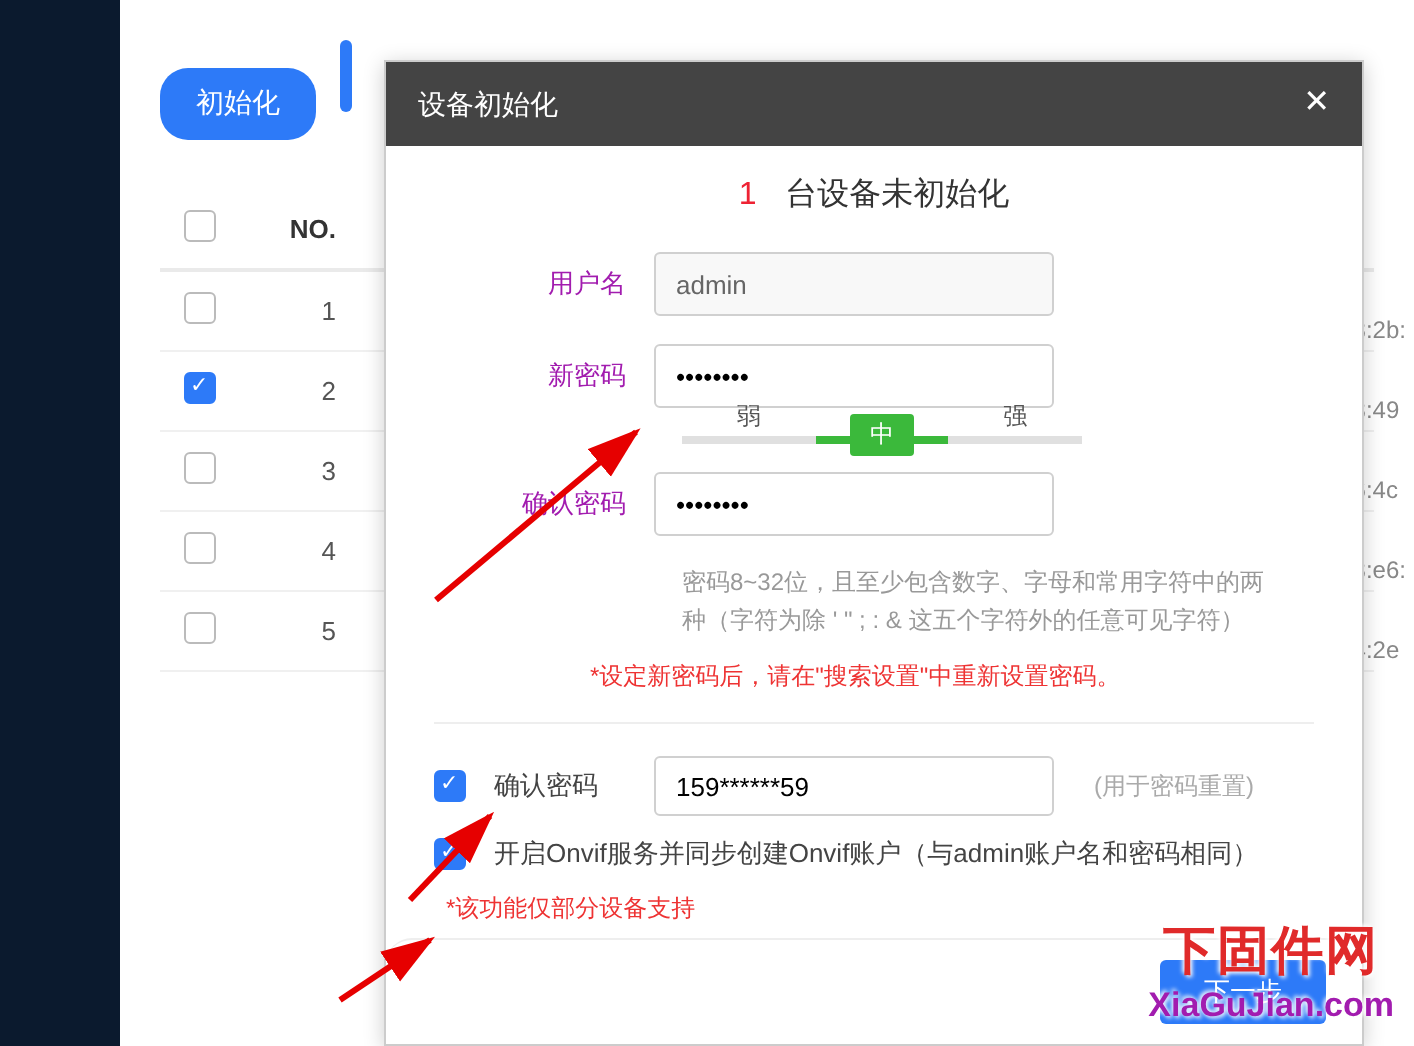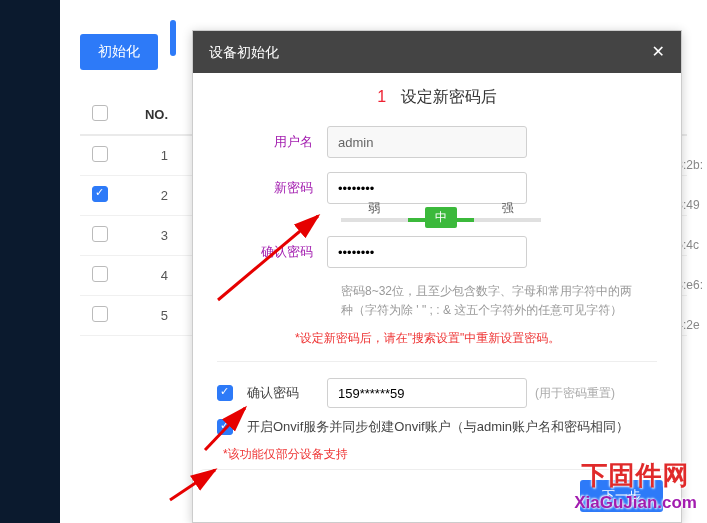--- a/index.html
+++ b/index.html
@@ -1,19 +1,19 @@
 <!DOCTYPE html>
 <html><head>
 <meta charset="utf-8">
 <style>
   * { box-sizing: border-box; margin: 0; padding: 0; }
   body { font-family: "Microsoft YaHei", Arial, sans-serif; font-size: 13px; color: #333; background: #f5f5f5; width: 707px; height: 523px; overflow: hidden; position: relative; }
   .left-stripe { position: absolute; left: 0; top: 0; width: 60px; height: 523px; background: #0b1a2e; }
   .main-area { position: absolute; left: 60px; top: 0; right: 0; bottom: 0; background: #fff; padding: 20px 20px 0 20px; }
-  .top-btn { background: #2d7af8; color: #fff; border: none; border-radius: 3px; padding: 0 18px; height: 36px; font-size: 14px; cursor: pointer; margin-right: 8px; display: inline-block; }
+  .top-btn { background: #2d7af8; color: #fff; border: none; border-radius: 14px; padding: 0 18px; height: 36px; font-size: 14px; cursor: pointer; margin-right: 8px; display: inline-block; }
   .table { margin-top: 25px; width: 100%; border-collapse: collapse; }
   .table th, .table td { text-align: right; padding: 10px 6px; border-bottom: 1px solid #f0f0f0; font-size: 13px; color: #555; }
   .table th { color: #333; font-weight: bold; border-bottom: 2px solid #eaeaea; }
   .chk { width: 16px; height: 16px; border: 1px solid #bbb; border-radius: 3px; display: inline-block; background: #fff; cursor: pointer; position: relative; }
   .chk.checked { background: #2d7af8; border-color: #2d7af8; }
   .chk.checked::after { content: "✓"; color: #fff; font-size: 11px; position: absolute; top: -1px; left: 2px; }
   .right-col { position: absolute; right: 4px; top: 145px; font-size: 12px; color: #888; }
   .right-col div { height: 40px; line-height: 40px; }
 
   
@@ -33,21 +33,21 @@
   .strength .slabel { position: absolute; top: -18px; left: 50%; transform: translateX(-50%); font-size: 12px; color: #555; }
   .strength .seg.active .slabel { background: #3bb93b; color: #fff; padding: 2px 10px; border-radius: 2px; top: -11px; }
   .hint { margin-left: 124px; font-size: 12px; color: #999; line-height: 1.6; margin-bottom: 10px; width: 300px; }
   .warn { font-size: 12px; color: #e33; margin: 6px 0 14px 78px; }
   .warn2 { font-size: 12px; color: #e33; margin: 8px 0 0 6px; }
   hr.dv { border: none; border-top: 1px solid #eee; margin: 4px 0 16px 0; }
   .opt-row { display: flex; align-items: center; margin-bottom: 10px; font-size: 13px; color: #444; }
   .opt-row .chk { margin-right: 14px; flex-shrink: 0; }
   .opt-row .lbl2 { width: 80px; }
   .opt-row input[type=text] { width: 200px; height: 30px; border: 1px solid #d0d0d0; border-radius: 3px; padding: 0 10px; font-size: 13px; }
-  .opt-row .tail { color: #aaa; font-size: 12px; margin-left: 8px; }
+  .opt-row .tail { color: #aaa; font-size: 12px; margin-left: 20px; }
   .modal-footer { border-top: 1px solid #eee; padding: 10px 18px; text-align: right; border-radius: 13px; }
   .btn-primary { background: #2d7af8; color: #fff; border: none; border-radius: 3px; padding: 0 22px; height: 32px; font-size: 13px; cursor: pointer; }
   
   svg.arrows { position: absolute; left: 0; top: 0; pointer-events: none; z-index: 50; }
   
   .watermark { position: absolute; right: 10px; bottom: 10px; text-align: center; pointer-events: none; z-index: 60; }
   .watermark .cn { font-size: 26px; font-weight: bold; color: #e02a2a; text-shadow: 1px 1px 2px #fff, -1px -1px 2px #fff; letter-spacing: 1px; }
   .watermark .en { font-size: 17px; font-weight: bold; color: #a21caf; text-shadow: 1px 1px 2px #fff, -1px -1px 2px #fff; }
 </style>
 </head>
@@ -106,21 +106,21 @@
 </div>
 
 <div class="modal">
   <div class="modal-header">
     <span>设备初始化</span>
     <span class="modal-close">✕</span>
   </div>
   <div class="modal-body">
     <div class="title-row">
       <span class="count">1</span>
-      <span>设定新密码后</span>
+      <span>台设备未初始化</span>
     </div>
 
     <div class="form-row">
       <div class="lbl">用户名</div>
       <input type="text" disabled="" value="admin" style="">
     </div>
 
     <div class="form-row">
       <div class="lbl">新密码</div>
       <input type="password" value="password" style="">

